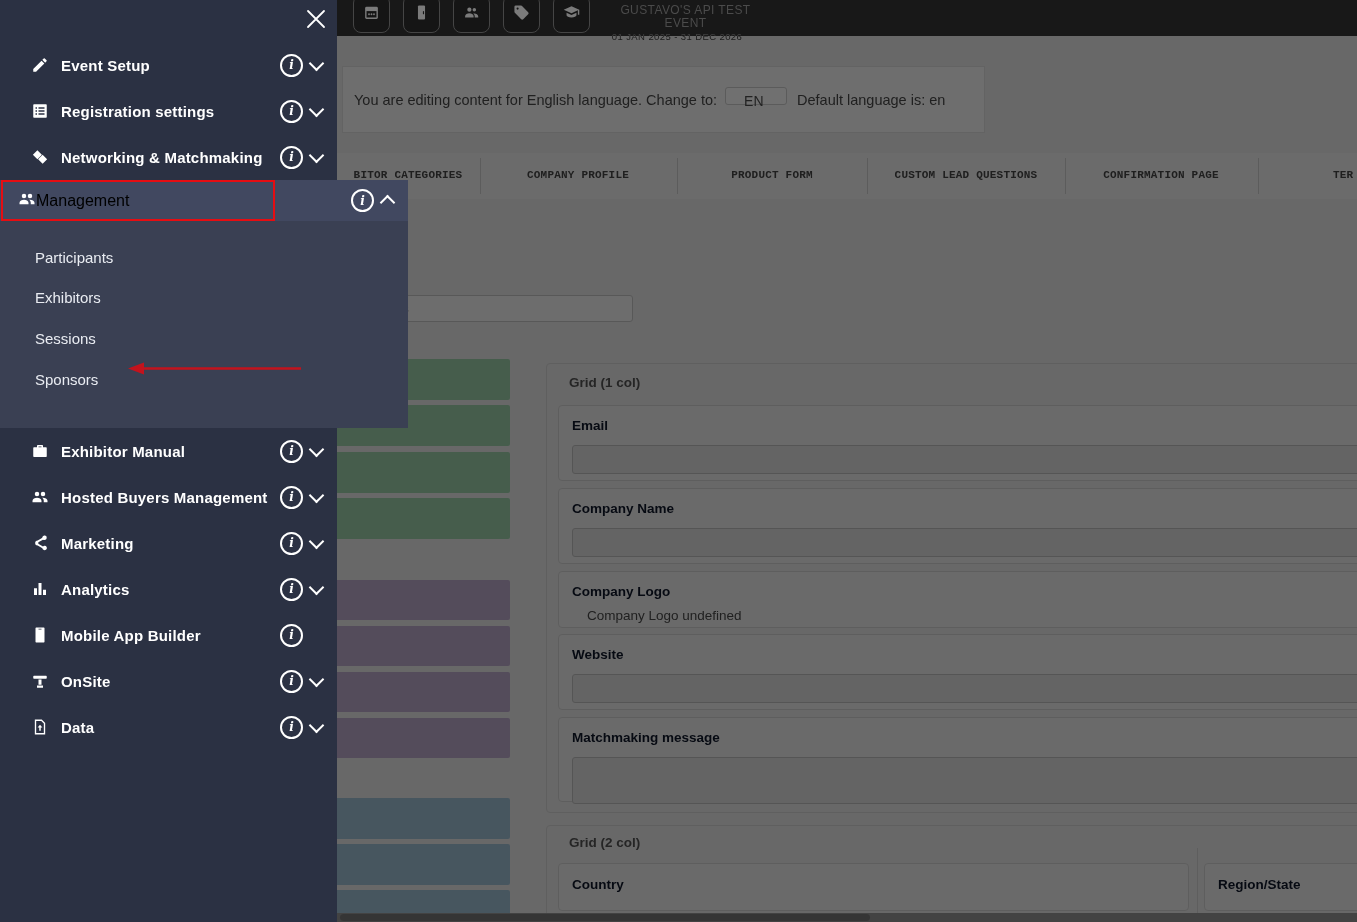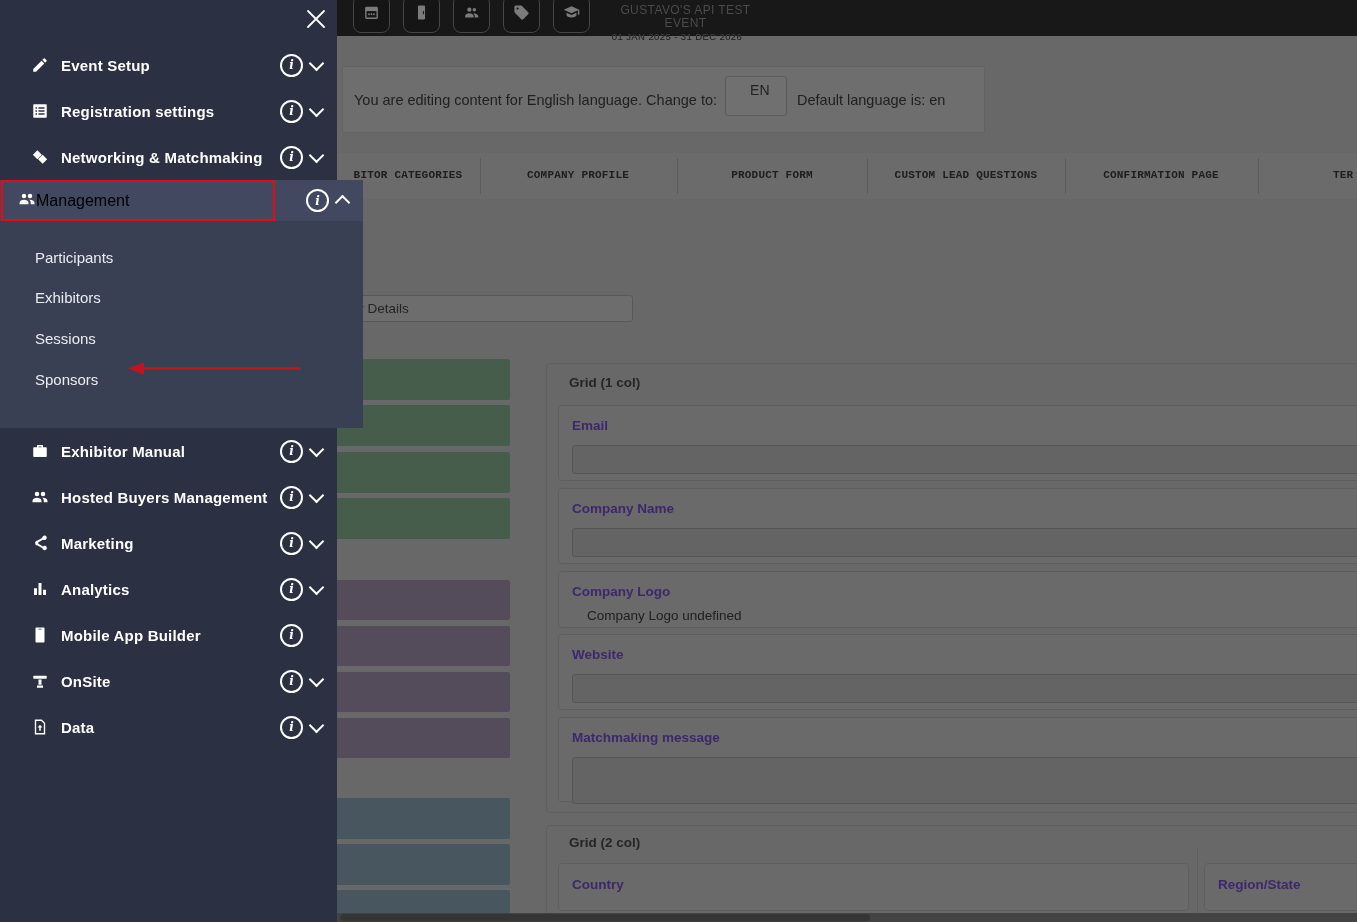--- a/index.html
+++ b/index.html
@@ -21,39 +21,39 @@
   .tb-title .l2{font-size:9.5px;color:#414141;letter-spacing:.4px;}
 
   
   .backdrop{position:absolute;left:0;top:36px;right:0;bottom:0;background:rgba(0,0,0,0.56);z-index:50;}
 
   
   .content{position:absolute;inset:0;z-index:2;}
   .banner{position:absolute;left:342px;top:66px;width:643px;height:67px;background:#fbfbfb;
     border:1px solid #e2e2e2;box-sizing:border-box;display:flex;align-items:center;padding-left:11px;
     font-size:14.5px;color:#4a4a4a;}
-  .banner .lang-box{width:62px;height:40px;background:#ffffff;border:1px solid #cfcfcf;border-radius:3px;
-    box-sizing:border-box;margin:0 10px 7px 8px;line-height:27px;padding-left:24px;font-size:14px;color:#4f4f4f;}
+  .banner .lang-box{width:62px;height:18px;background:#ffffff;border:1px solid #cfcfcf;border-radius:3px;
+    box-sizing:border-box;margin:0 10px 7px 8px;line-height:27px;padding-left:18px;font-size:14px;color:#4f4f4f;}
   .tabsbar{position:absolute;left:0;right:0;top:153px;height:46px;background:#f4f4f4;}
   .tab-sep{position:absolute;top:5px;height:36px;width:1px;background:#d2d2d2;}
   .tab-label{position:absolute;top:16px;transform:translateX(-50%);font-size:11px;font-weight:bold;
     color:#474747;letter-spacing:.2px;white-space:nowrap;font-family:Liberation Mono, monospace;}
   .tab-label.noc{transform:none;}
 
   .section-input{position:absolute;left:330px;top:295px;width:303px;height:27px;background:#f7f7f7;
     border:1px solid #c9c9c9;border-radius:3px;box-sizing:border-box;line-height:25px;padding-left:11px;
     font-size:13.5px;color:#555;}
 
   .block{position:absolute;left:310px;width:200px;border-radius:2px;}
 
   .panel{position:absolute;border:1px solid #d8d8d8;border-radius:4px;box-sizing:border-box;}
   .panel-title{position:absolute;left:22px;font-size:13.5px;font-weight:bold;color:#555;}
   .fcard{position:absolute;left:11px;width:952px;border:1px solid #d6d6d6;border-radius:4px;
     background:#f1f1f1;box-sizing:border-box;}
-  .flabel{position:absolute;left:13px;top:12px;font-size:13.5px;font-weight:bold;color:#8b5cf6;}
+  .flabel{position:absolute;left:13px;top:12px;font-size:13.5px;font-weight:bold;color:#0f172a;}
   .finput{position:absolute;left:13px;top:39px;width:915px;height:29px;background:#e3e3e3;
     border:1px solid #c2c2c2;border-radius:3px;box-sizing:border-box;}
   .ftext{position:absolute;left:28px;top:36px;font-size:13.5px;color:#4a4a4a;}
   .vline{position:absolute;width:1px;background:#d6d6d6;}
   .sliver{position:absolute;height:10px;border:1px solid #d6d6d6;border-bottom:none;
     border-radius:4px 4px 0 0;background:#f1f1f1;box-sizing:border-box;}
 
   .hscroll{position:absolute;left:330px;right:0;top:913px;height:9px;background:#989898;}
   .hthumb{position:absolute;left:10px;top:1px;width:530px;height:7px;background:#7a7a7a;border-radius:4px;}
 
@@ -65,21 +65,21 @@
   .srow .sicon{width:19px;height:19px;display:flex;align-items:center;justify-content:center;flex:0 0 19px;}
   .srow .sicon svg{width:18px;height:18px;}
   .srow .slabel{margin-left:12px;font-size:15px;font-weight:bold;color:#ffffff;letter-spacing:.2px;}
   .info{position:absolute;right:34px;width:19px;height:19px;border:2px solid #fff;border-radius:50%;
     box-sizing:content-box;display:flex;align-items:center;justify-content:center;
     font-family:"DejaVu Serif",serif;font-style:italic;font-weight:bold;font-size:12px;color:#fff;}
   .chev{position:absolute;right:15px;width:9px;height:9px;border-right:2px solid #fff;
     border-bottom:2px solid #fff;}
   .chev.down{transform:rotate(45deg);margin-top:-4px;}
   .chev.up{transform:rotate(-135deg);margin-top:4px;}
-  .mgmt-wrap{position:absolute;left:0;top:180px;width:363px;height:248px;background:#3a4053;}
+  .mgmt-wrap{position:absolute;left:0;top:180px;width:408px;height:248px;background:#3a4053;}
   .mgmt-row{position:relative;height:41px;background:#414860;display:flex;align-items:center;
     padding-left:18px;box-sizing:border-box;cursor:pointer;}
   .submenu{padding-top:16px;}
   .subitem{height:40.6px;display:flex;align-items:center;padding-left:35px;font-size:15px;
     color:#e9ecf2;cursor:pointer;}
 
   
   .hl-box{position:absolute;left:1px;top:180px;width:274px;height:41px;border:2px solid #e60d12;
     box-sizing:border-box;z-index:120;pointer-events:none;}
   .arrow-svg{position:absolute;left:128px;top:361px;z-index:120;pointer-events:none;}

